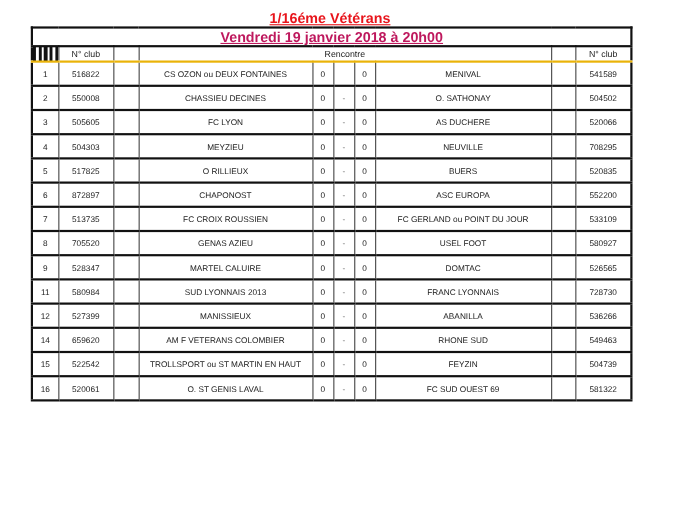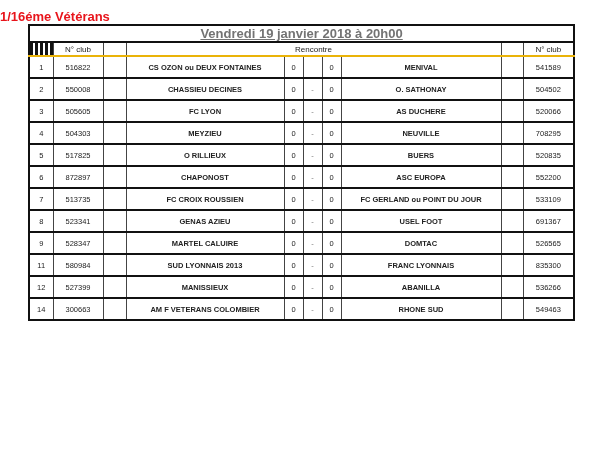--- a/index.html
+++ b/index.html
@@ -1,31 +1,31 @@
 <!DOCTYPE html>
 <html><head>
   <meta charset="utf-8">
   <style>
     html, body { margin: 0; padding: 0; background: #ffffff; }
     body { width: 613px; height: 467px; position: relative; overflow: hidden; font-family: "Liberation Sans", sans-serif; }
     .title {
-      position: absolute; left: 0; top: 9px; width: 600px; 
-      color: #e8141b; font-weight: bold; font-size: 13px; line-height: 15px;
+      position: absolute; left: 0; top: 9px; width: 600px; text-align: center;
+      color: #e8141b; font-weight: bold; font-size: 13px; text-decoration: underline; line-height: 15px;
     }
     .tbl {
       position: absolute; left: 28px; top: 24px; width: 545px;
       border-collapse: collapse; table-layout: fixed;
       border: 2px solid #111;
     }
     .tbl td { border: 1px solid #444; padding: 0; text-align: center; font-size: 7.5px; color: #222; white-space: nowrap; overflow: hidden; }
-    .tbl tr.subtitle td { height: 15px; font-size: 13px; font-weight: bold; color: #737373; text-decoration: underline; border-bottom: 2px solid #111; line-height: 15px; }
+    .tbl tr.subtitle td { height: 15px; font-size: 13px; font-weight: bold; color: #be185d; text-decoration: underline; border-bottom: 2px solid #111; line-height: 15px; }
     .tbl tr.head td { height: 12px; font-size: 8px; color: #222; border-bottom: 2px solid #eab308; }
     .tbl tr.row td { height: 20px; border-bottom: 2px solid #111; }
     .tbl td.num { font-weight: normal; }
-    .tbl td.team { font-weight: bold; letter-spacing: 0; }
+    .tbl td.team { font-weight: normal; letter-spacing: 0; }
     .stripes {
       background: repeating-linear-gradient(90deg, #111 0 3px, #fff 3px 5px);
     }
     .tbl td.dash { color: #777; }
   </style>
 </head>
 <body>
 
 <div class="title">1/16éme Vétérans</div>
 
@@ -133,29 +133,29 @@
         <td class="team">FC CROIX ROUSSIEN</td>
         <td class="num">0</td>
         <td class="dash">-</td>
         <td class="num">0</td>
         <td class="team">FC GERLAND ou POINT DU JOUR</td>
         <td></td>
         <td class="num">533109</td>
       </tr>
       <tr class="row">
         <td class="num">8</td>
-        <td class="num">523341</td>
+        <td class="num">705520</td>
         <td></td>
         <td class="team">GENAS AZIEU</td>
         <td class="num">0</td>
         <td class="dash">-</td>
         <td class="num">0</td>
         <td class="team">USEL FOOT</td>
         <td></td>
-        <td class="num">691367</td>
+        <td class="num">580927</td>
       </tr>
       <tr class="row">
         <td class="num">9</td>
         <td class="num">528347</td>
         <td></td>
         <td class="team">MARTEL CALUIRE</td>
         <td class="num">0</td>
         <td class="dash">-</td>
         <td class="num">0</td>
         <td class="team">DOMTAC</td>
@@ -165,40 +165,64 @@
       <tr class="row">
         <td class="num">11</td>
         <td class="num">580984</td>
         <td></td>
         <td class="team">SUD LYONNAIS 2013</td>
         <td class="num">0</td>
         <td class="dash">-</td>
         <td class="num">0</td>
         <td class="team">FRANC LYONNAIS</td>
         <td></td>
-        <td class="num">835300</td>
+        <td class="num">728730</td>
       </tr>
       <tr class="row">
         <td class="num">12</td>
         <td class="num">527399</td>
         <td></td>
         <td class="team">MANISSIEUX</td>
         <td class="num">0</td>
         <td class="dash">-</td>
         <td class="num">0</td>
         <td class="team">ABANILLA</td>
         <td></td>
         <td class="num">536266</td>
       </tr>
       <tr class="row">
         <td class="num">14</td>
-        <td class="num">300663</td>
+        <td class="num">659620</td>
         <td></td>
         <td class="team">AM F VETERANS COLOMBIER</td>
         <td class="num">0</td>
         <td class="dash">-</td>
         <td class="num">0</td>
         <td class="team">RHONE SUD</td>
         <td></td>
         <td class="num">549463</td>
+      </tr>
+      <tr class="row">
+        <td class="num">15</td>
+        <td class="num">522542</td>
+        <td></td>
+        <td class="team">TROLLSPORT ou ST MARTIN EN HAUT</td>
+        <td class="num">0</td>
+        <td class="dash">-</td>
+        <td class="num">0</td>
+        <td class="team">FEYZIN</td>
+        <td></td>
+        <td class="num">504739</td>
+      </tr>
+      <tr class="row">
+        <td class="num">16</td>
+        <td class="num">520061</td>
+        <td></td>
+        <td class="team">O. ST GENIS LAVAL</td>
+        <td class="num">0</td>
+        <td class="dash">-</td>
+        <td class="num">0</td>
+        <td class="team">FC SUD OUEST 69</td>
+        <td></td>
+        <td class="num">581322</td>
       </tr>
     </tbody>
 </table>
 
 </body></html>

